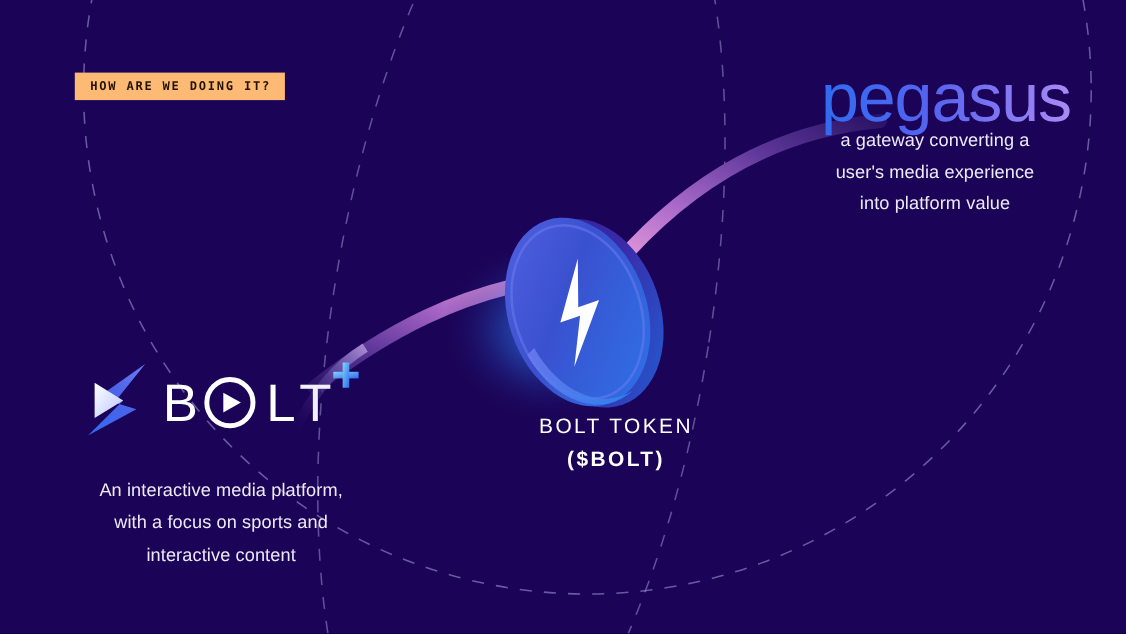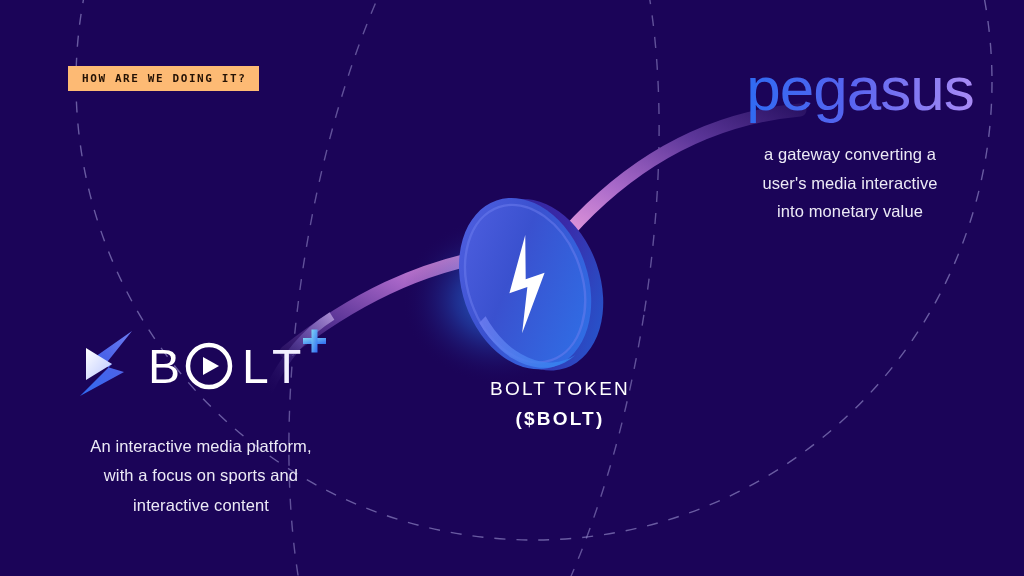--- a/index.html
+++ b/index.html
@@ -51,21 +51,20 @@
     width: 260px;
     text-align: center;
   }
   .pegasus-logo-wrap {
     height: 62px;
     display: flex;
     align-items: center;
     justify-content: center;
   }
   .pegasus-tagline {
-    margin-top: 26px;
     color: #eceaf6;
     font-size: 16.5px;
     line-height: 1.73;
     letter-spacing: 0.1px;
     font-weight: 400;
   }
   .pegasus-tagline span { display: block; }
 
   
   .bolt-block {
@@ -229,22 +228,22 @@
 
     <text x="860" y="110" text-anchor="middle" fill="url(#gradPegasus)" font-family="Liberation Sans, sans-serif" font-size="62" font-weight="400" letter-spacing="-1">pegasus</text>
   </svg>
 
   <div class="badge">HOW ARE WE DOING IT?</div>
 
   <div class="pegasus-block">
     <div class="pegasus-logo-wrap"></div>
     <div class="pegasus-tagline">
       <span>a gateway converting a</span>
-      <span>user's media interactive</span>
-      <span>into monetary value</span>
+      <span>user's media experience</span>
+      <span>into platform value</span>
     </div>
   </div>
 
   <div class="bolt-block">
     <div class="bolt-logo-wrap"></div>
     <div class="bolt-tagline">
       <span>An interactive media platform,</span>
       <span>with a focus on sports and</span>
       <span>interactive content</span>
     </div>

